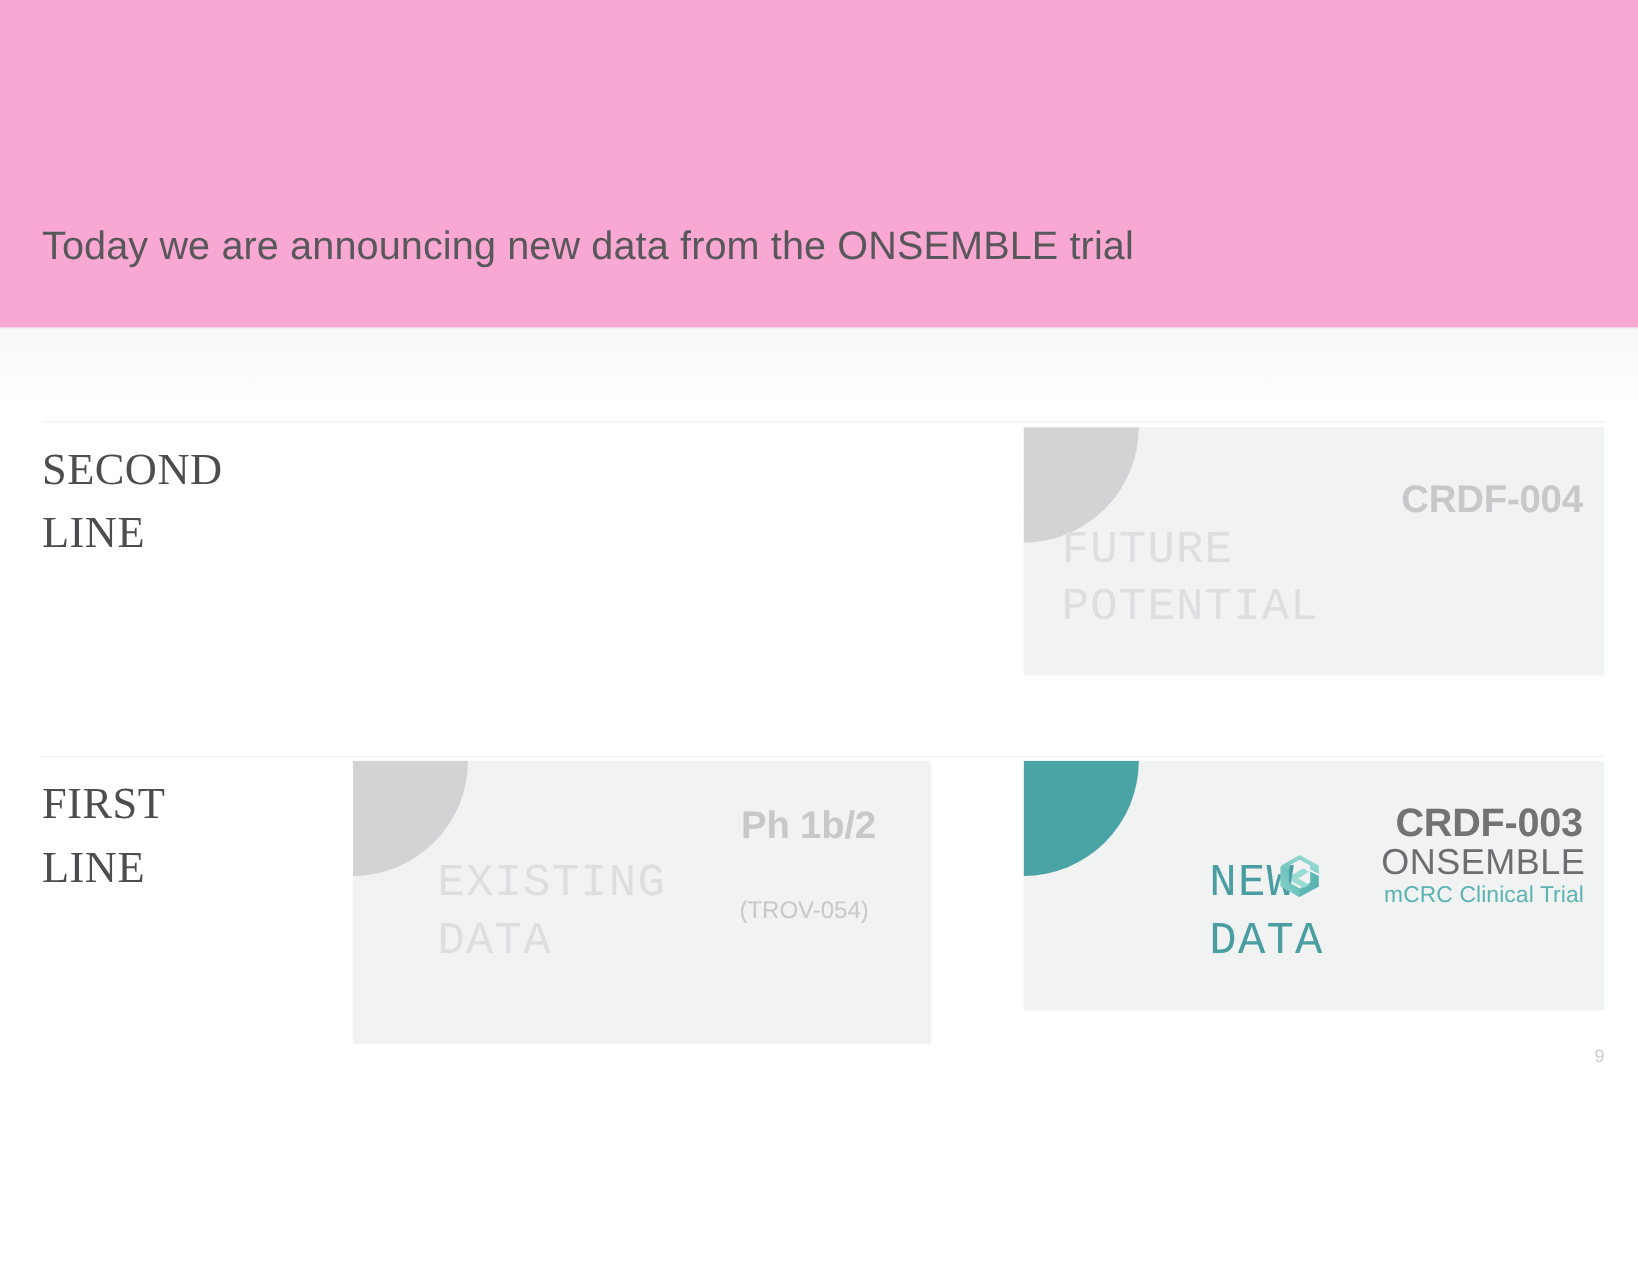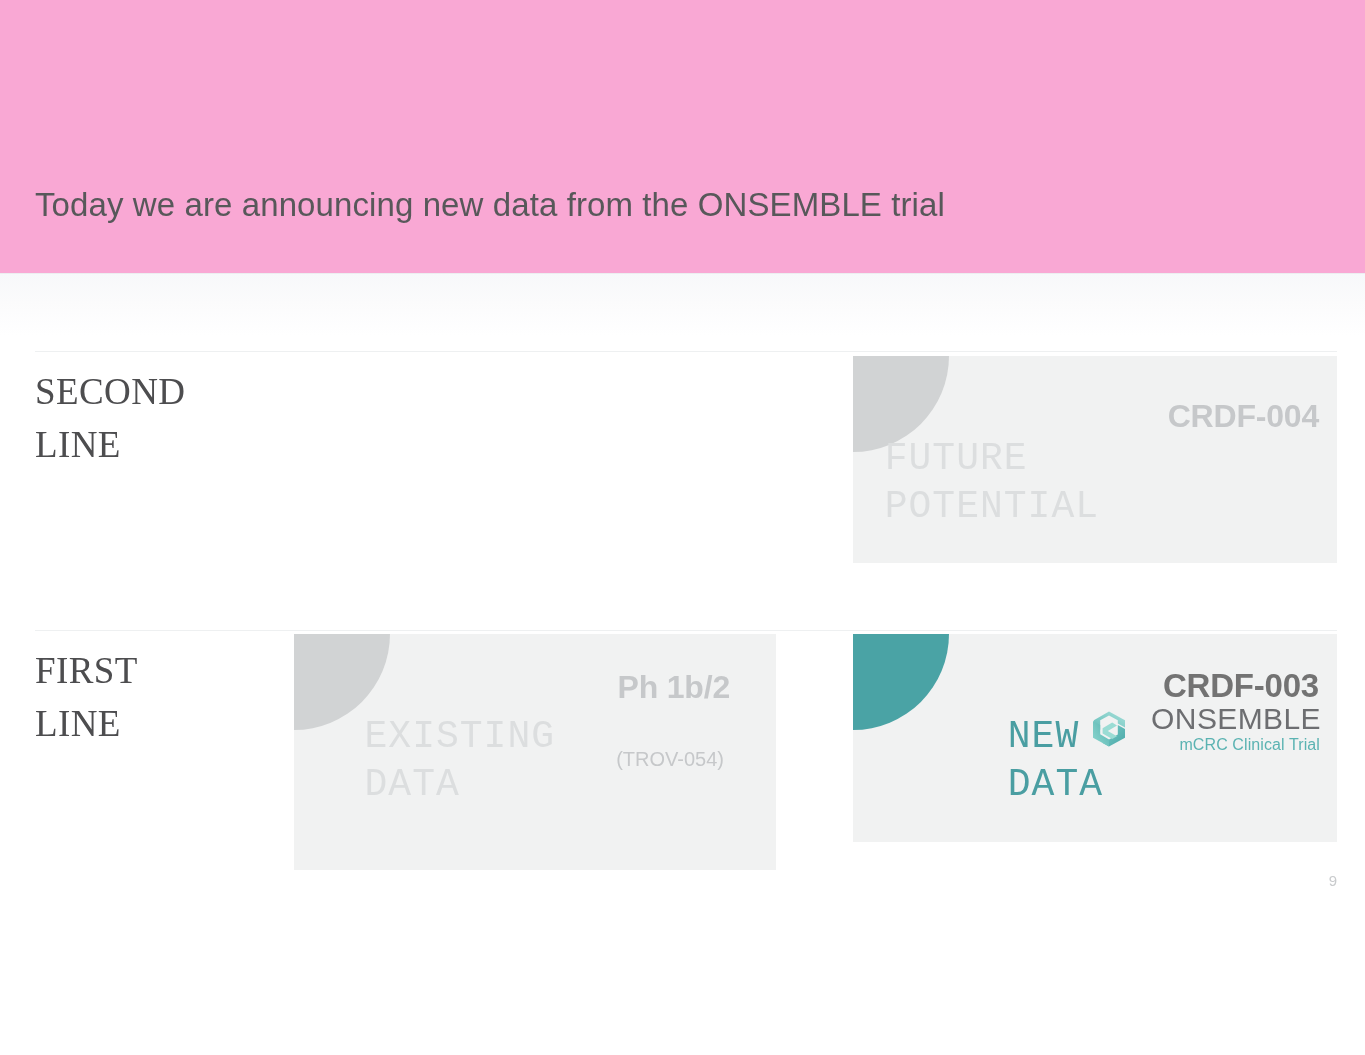--- a/index.html
+++ b/index.html
@@ -155,21 +155,21 @@
   .logo-wordmark {
     font-family: "Liberation Sans", sans-serif;
     font-size: 30px;
     font-weight: 400;
     letter-spacing: 0.4px;
     color: #6d6e71;
     white-space: nowrap;
   }
   .logo-tagline {
     font-family: "Liberation Sans", sans-serif;
-    font-size: 16px;
+    font-size: 19px;
     font-weight: 400;
     letter-spacing: 0.1px;
     color: #5bb3b2;
     white-space: nowrap;
     margin-top: 3px;
     margin-right: 1px;
     margin-left: 47px;
   }
 
   

